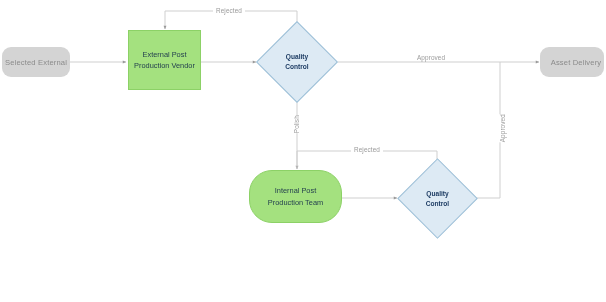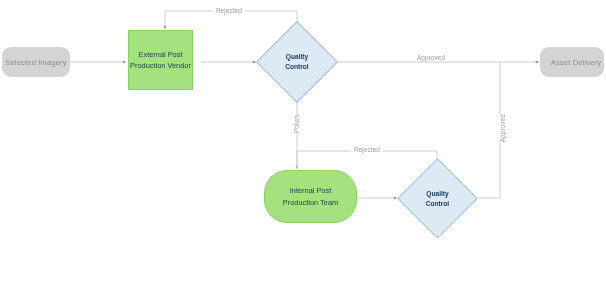--- a/index.html
+++ b/index.html
@@ -111,35 +111,35 @@
 
       <path d="M338,198 L397,198" marker-end="url(#arrow)"></path>
 
       <path d="M437,166 L437,151 L297,151 L297,169"></path>
 
       <path d="M477,198 L500,198 L500,62"></path>
     </g>
   </svg>
 
   <div class="node node-terminal" style="left:2px; top:47px; width:68px; height:30px;">
-    <span>Selected Imagery</span>
+    <span>Selected External</span>
   </div>
 
-  <div class="node node-process" style="left:128px; top:30px; width:65px; height:60px;">
+  <div class="node node-process" style="left:128px; top:30px; width:73px; height:60px;">
     <span class="lbl">External Post
 Production Vendor</span>
   </div>
 
   <div class="node node-decision" style="left:268px; top:33px; width:58px; height:58px;">
     <span class="dia"></span>
     <span class="dlbl">Quality
 Control</span>
   </div>
 
-  <div class="node node-process" style="left:264px; top:170px; width:93px; height:53px;border-radius:23px;">
+  <div class="node node-process" style="left:249px; top:170px; width:93px; height:53px;border-radius:23px;">
     <span class="lbl">Internal Post
 Production Team</span>
   </div>
 
   <div class="node node-decision" style="left:409px; top:170px; width:57px; height:57px;">
     <span class="dia"></span>
     <span class="dlbl">Quality
 Control</span>
   </div>
 

